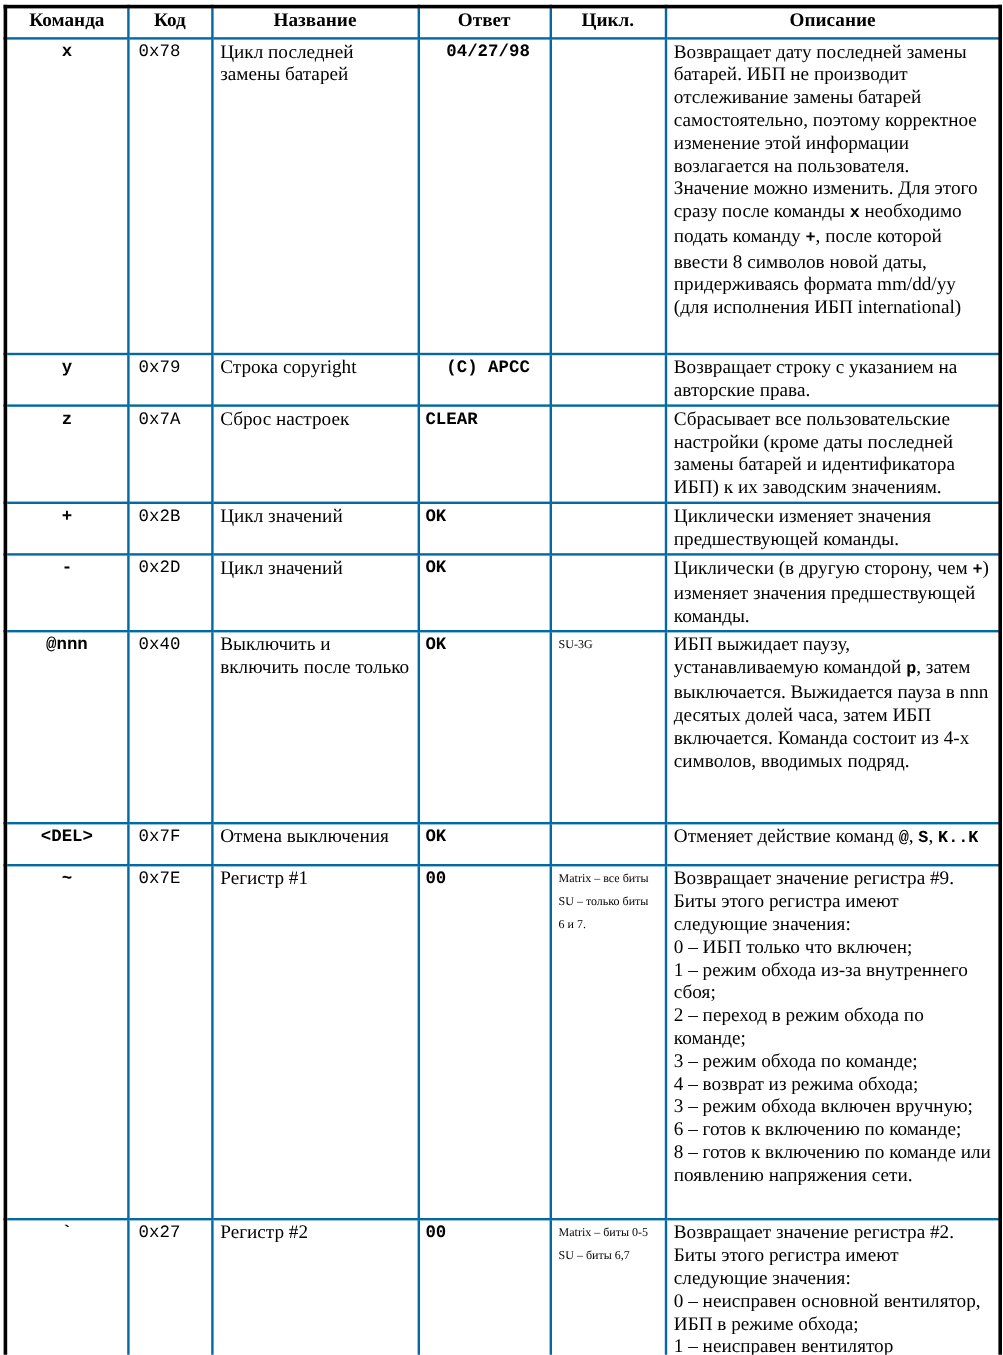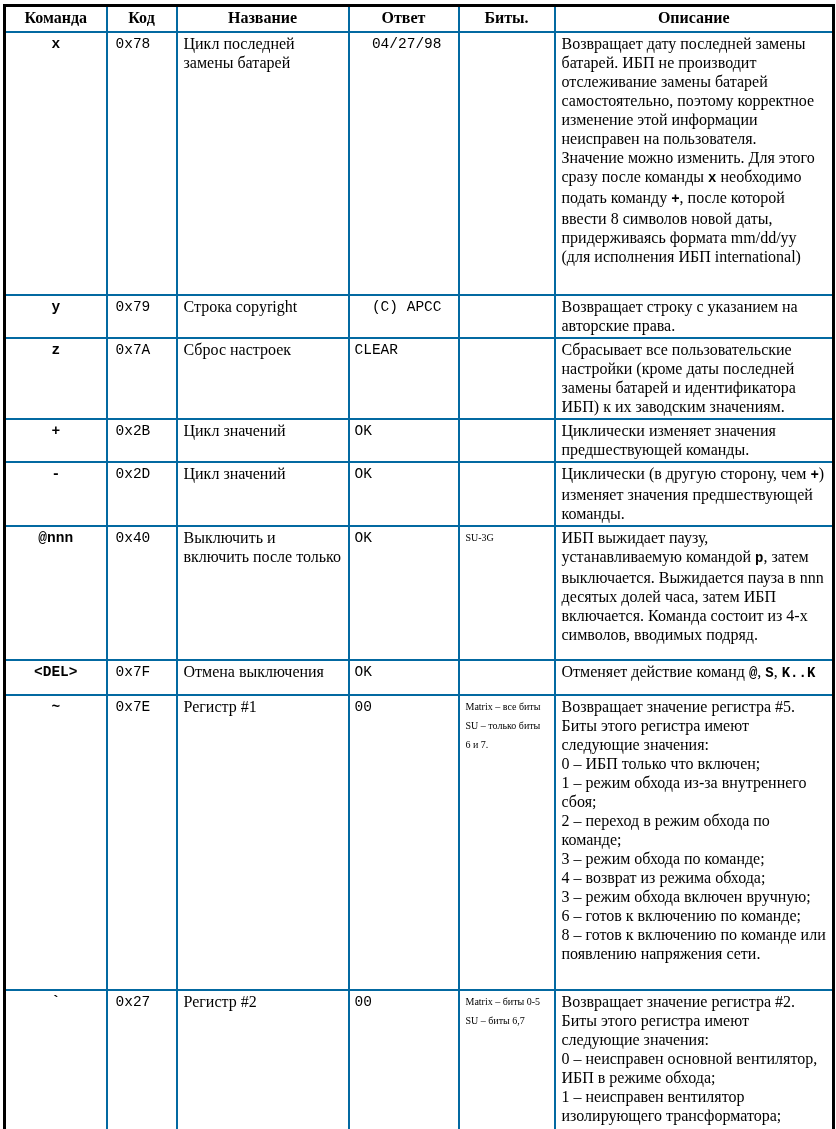--- a/index.html
+++ b/index.html
@@ -46,21 +46,21 @@
   td.cmd {
     text-align: center;
     font-weight: bold;
     padding-top: 2px;
   }
   td.code {
     padding: 2px 0 13px 8px;
     font-weight: normal;
   }
   td.resp {
-    font-weight: normal;
+    font-weight: bold;
     padding: 2px 0 0 5px;
     white-space: pre;
   }
   td.txt {
     font-family: "Liberation Serif", serif;
     font-size: 16px;
     line-height: 19px;
     padding: 1px 6px 2px 6px;
   }
   td.note {
@@ -85,35 +85,35 @@
       <col style="width:110px">
       <col style="width:96px">
       <col style="width:279px">
     </colgroup>
     <thead>
       <tr>
           <th>Команда</th>
           <th>Код</th>
           <th>Название</th>
           <th>Ответ</th>
-          <th>Биты.</th>
+          <th>Цикл.</th>
           <th>Описание</th>
         </tr>
     </thead>
     <tbody>
         <tr style="height: 263px;">
           <td class="mono cmd">x</td>
           <td class="mono code">0x78</td>
           <td class="txt name">
             <p>Цикл последней замены батарей</p>
           </td>
           <td class="mono resp">  04/27/98</td>
           <td class="txt note"></td>
           <td class="txt desc">
-            <p>Возвращает дату последней замены батарей. ИБП не производит отслеживание замены батарей самостоятельно, поэтому корректное изменение этой информации неисправен на пользователя.</p>
+            <p>Возвращает дату последней замены батарей. ИБП не производит отслеживание замены батарей самостоятельно, поэтому корректное изменение этой информации возлагается на пользователя.</p>
             <p>Значение можно изменить. Для этого сразу после команды <span class="icode">x</span> необходимо подать команду <span class="icode">+</span>, после которой ввести 8 символов новой даты, придерживаясь формата mm/dd/yy (для исполнения ИБП international)</p>
           </td>
         </tr>
         <tr style="height: 36px;">
           <td class="mono cmd">y</td>
           <td class="mono code">0x79</td>
           <td class="txt name">
             <p>Строка copyright</p>
           </td>
           <td class="mono resp">  (C) APCC</td>
@@ -151,21 +151,21 @@
           <td class="mono code">0x2D</td>
           <td class="txt name">
             <p>Цикл значений</p>
           </td>
           <td class="mono resp">OK</td>
           <td class="txt note"></td>
           <td class="txt desc">
             <p>Циклически (в другую сторону, чем <span class="icode">+</span>) изменяет значения предшествующей команды.</p>
           </td>
         </tr>
-        <tr style="height: 134px; border-radius: 15px;">
+        <tr style="height: 160px; border-radius: 15px;">
           <td class="mono cmd">@nnn</td>
           <td class="mono code">0x40</td>
           <td class="txt name">
             <p>Выключить и включить после только</p>
           </td>
           <td class="mono resp">OK</td>
           <td class="txt note">
             <p>SU-3G</p>
           </td>
           <td class="txt desc">
@@ -189,21 +189,21 @@
           <td class="mono code">0x7E</td>
           <td class="txt name">
             <p>Регистр #1</p>
           </td>
           <td class="mono resp">00</td>
           <td class="txt note">
             <p>Matrix – все биты</p>
             <p>SU – только биты 6 и 7.</p>
           </td>
           <td class="txt desc">
-            <p>Возвращает значение регистра #5. Биты этого регистра имеют следующие значения:</p>
+            <p>Возвращает значение регистра #9. Биты этого регистра имеют следующие значения:</p>
             <p>0 – ИБП только что включен;</p>
             <p>1 – режим обхода из-за внутреннего сбоя;</p>
             <p>2 – переход в режим обхода по команде;</p>
             <p>3 – режим обхода по команде;</p>
             <p>4 – возврат из режима обхода;</p>
             <p>3 – режим обхода включен вручную;</p>
             <p>6 – готов к включению по команде;</p>
             <p>8 – готов к включению по команде или появлению напряжения сети.</p>
           </td>
         </tr>

